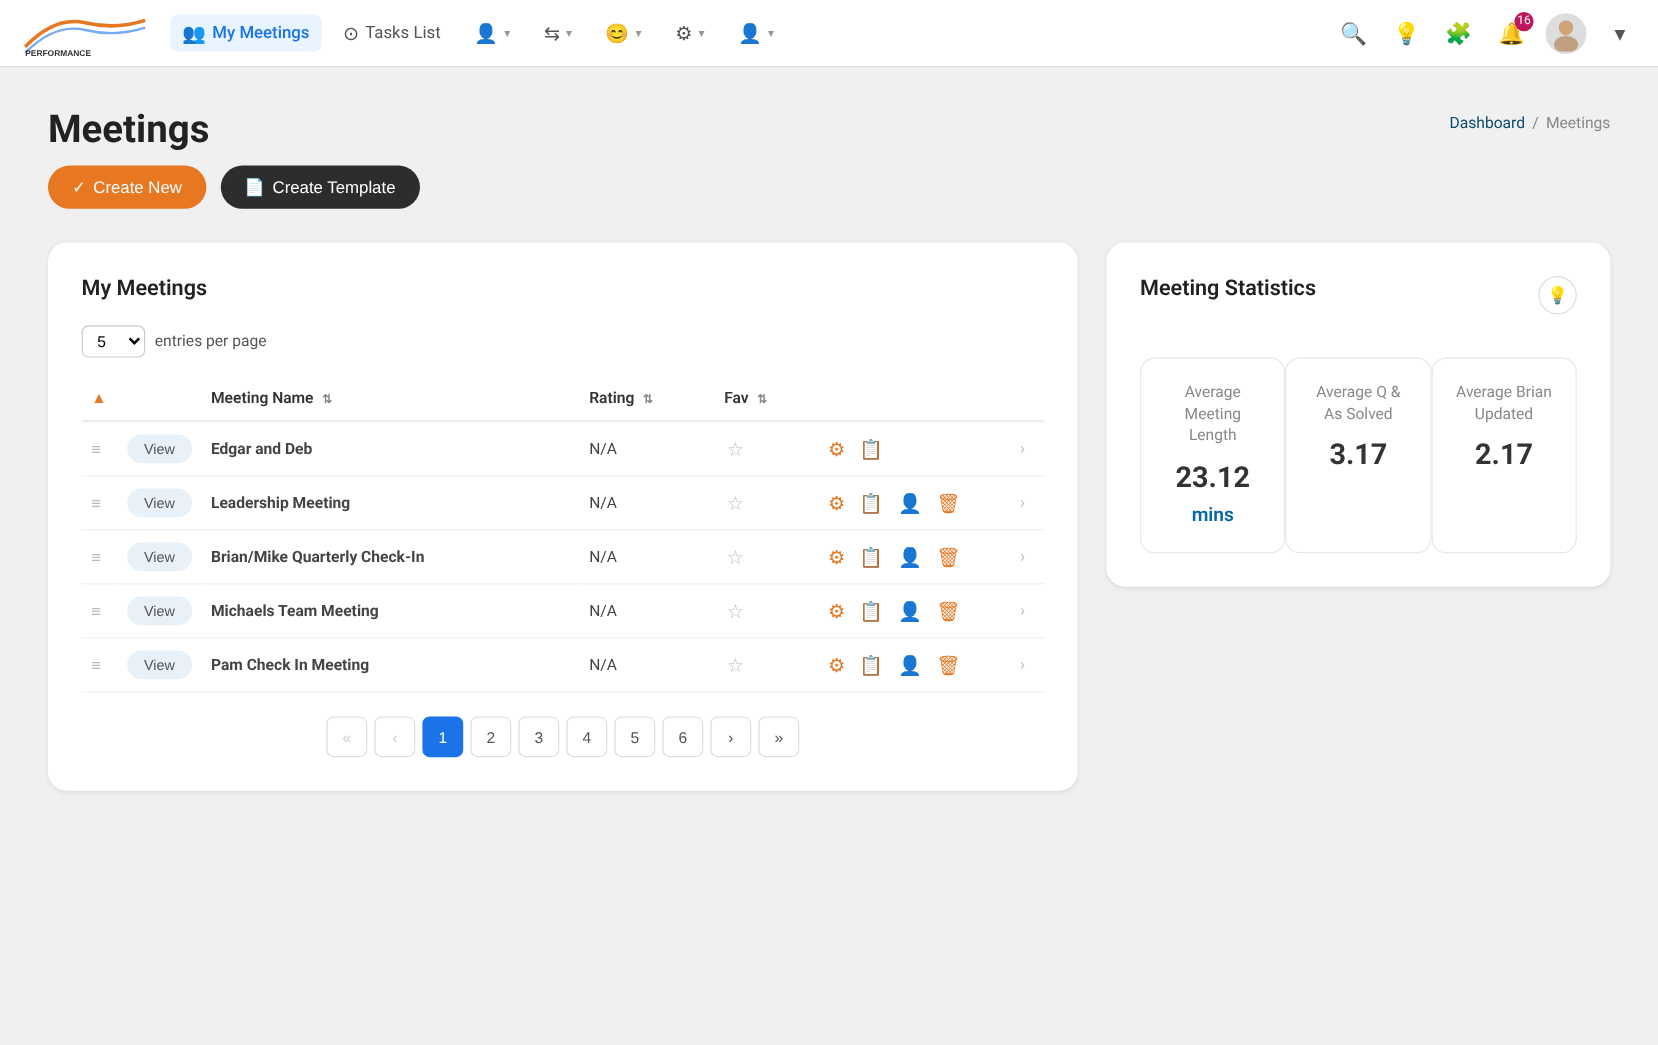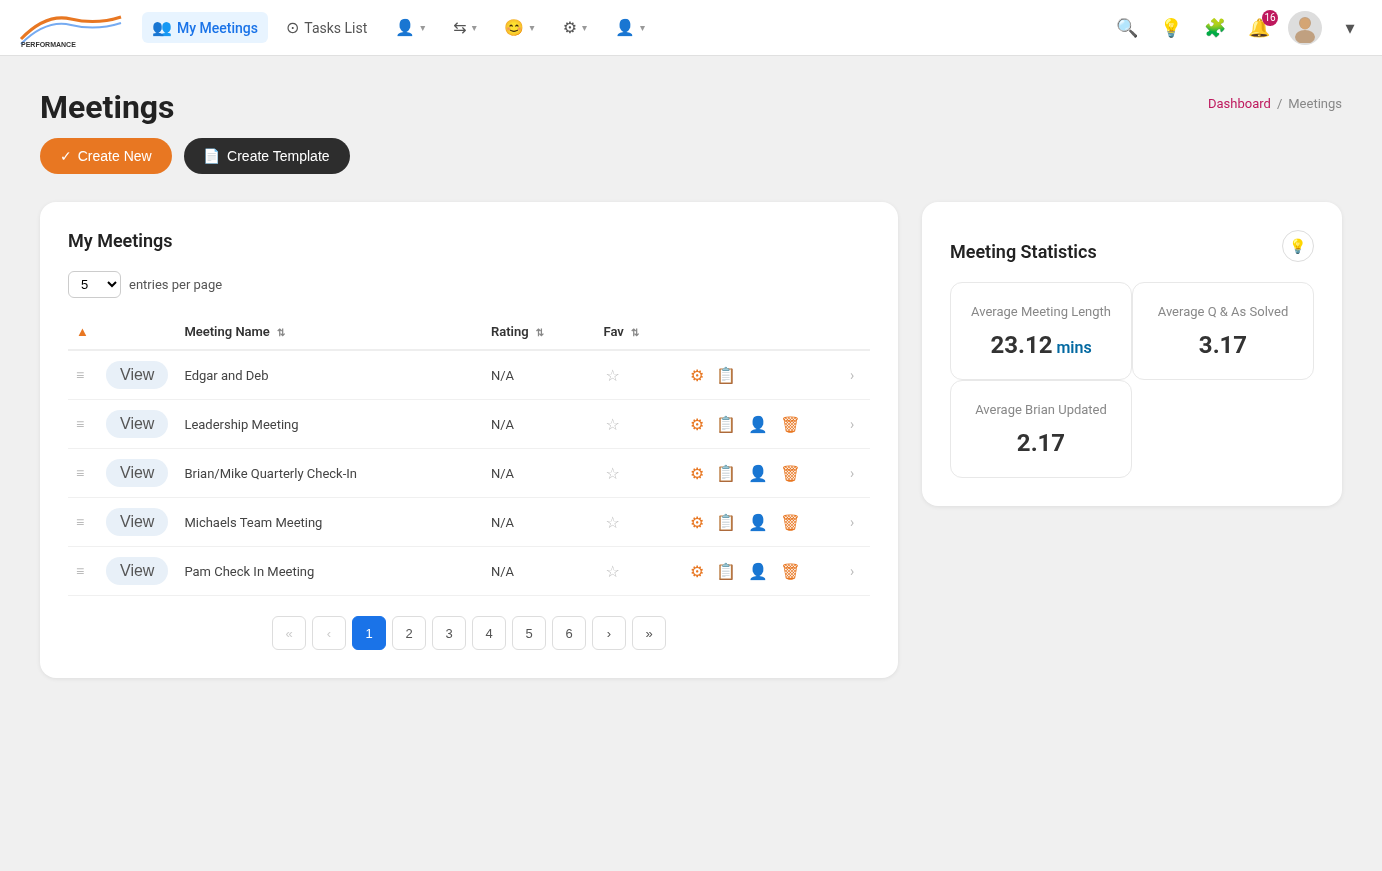--- a/index.html
+++ b/index.html
@@ -135,21 +135,21 @@
       gap: 6px;
     }
     .breadcrumb {
       font-size: 13px;
       color: #888;
       display: flex;
       align-items: center;
       gap: 6px;
       margin-top: 8px;
     }
-    .breadcrumb a { color: #be185d; text-decoration: none; }
+    .breadcrumb a { color: #0c4a6e; text-decoration: none; }
     .breadcrumb span { color: #888; }
 
     
     .content-grid {
       display: grid;
       grid-template-columns: 1fr 420px;
       gap: 24px;
       align-items: start;
     }
 
@@ -225,26 +225,26 @@
     .drag-handle {
       color: #bbb;
       font-size: 14px;
       cursor: grab;
     }
     .btn-view {
       background: #e8f0f8;
       border: none;
       border-radius: 16px;
       padding: 5px 14px;
-      font-size: 16px;
+      font-size: 12px;
       color: #555;
       cursor: pointer;
       font-weight: 500;
     }
-    .meeting-name { font-weight: 400; color: #333; }
+    .meeting-name { font-weight: 700; color: #333; }
     .rating-na { color: #888; }
     .row-actions {
       display: flex;
       align-items: center;
       gap: 8px;
     }
     .action-icon {
       font-size: 16px;
       cursor: pointer;
       padding: 2px;
@@ -282,23 +282,23 @@
 
     
     .stats-card {
       background: #fff;
       border-radius: 16px;
       padding: 28px;
       box-shadow: 0 1px 4px rgba(0,0,0,0.08);
     }
     .stats-header {
       display: flex;
-      align-items: flex-end;
+      align-items: flex-start;
       justify-content: space-between;
-      margin-bottom: 20px;
+      margin-bottom: 36px;
     }
     .stats-title {
       font-size: 18px;
       font-weight: 600;
       color: #222;
     }
     .stats-info-btn {
       width: 32px;
       height: 32px;
       border: 1px solid #ddd;
@@ -306,21 +306,21 @@
       background: #fff;
       display: flex;
       align-items: center;
       justify-content: center;
       cursor: pointer;
       font-size: 14px;
       color: #555;
     }
     .stats-grid {
       display: grid;
-      grid-template-columns: 1fr 1fr;
+      grid-template-columns: 1fr 1fr 1fr;
       gap: 0;
     }
     .stat-box {
       border: 1px solid #e8e8e8;
       border-radius: 12px;
       padding: 20px 16px;
       text-align: center;
     }
     .stat-label {
       font-size: 13px;

